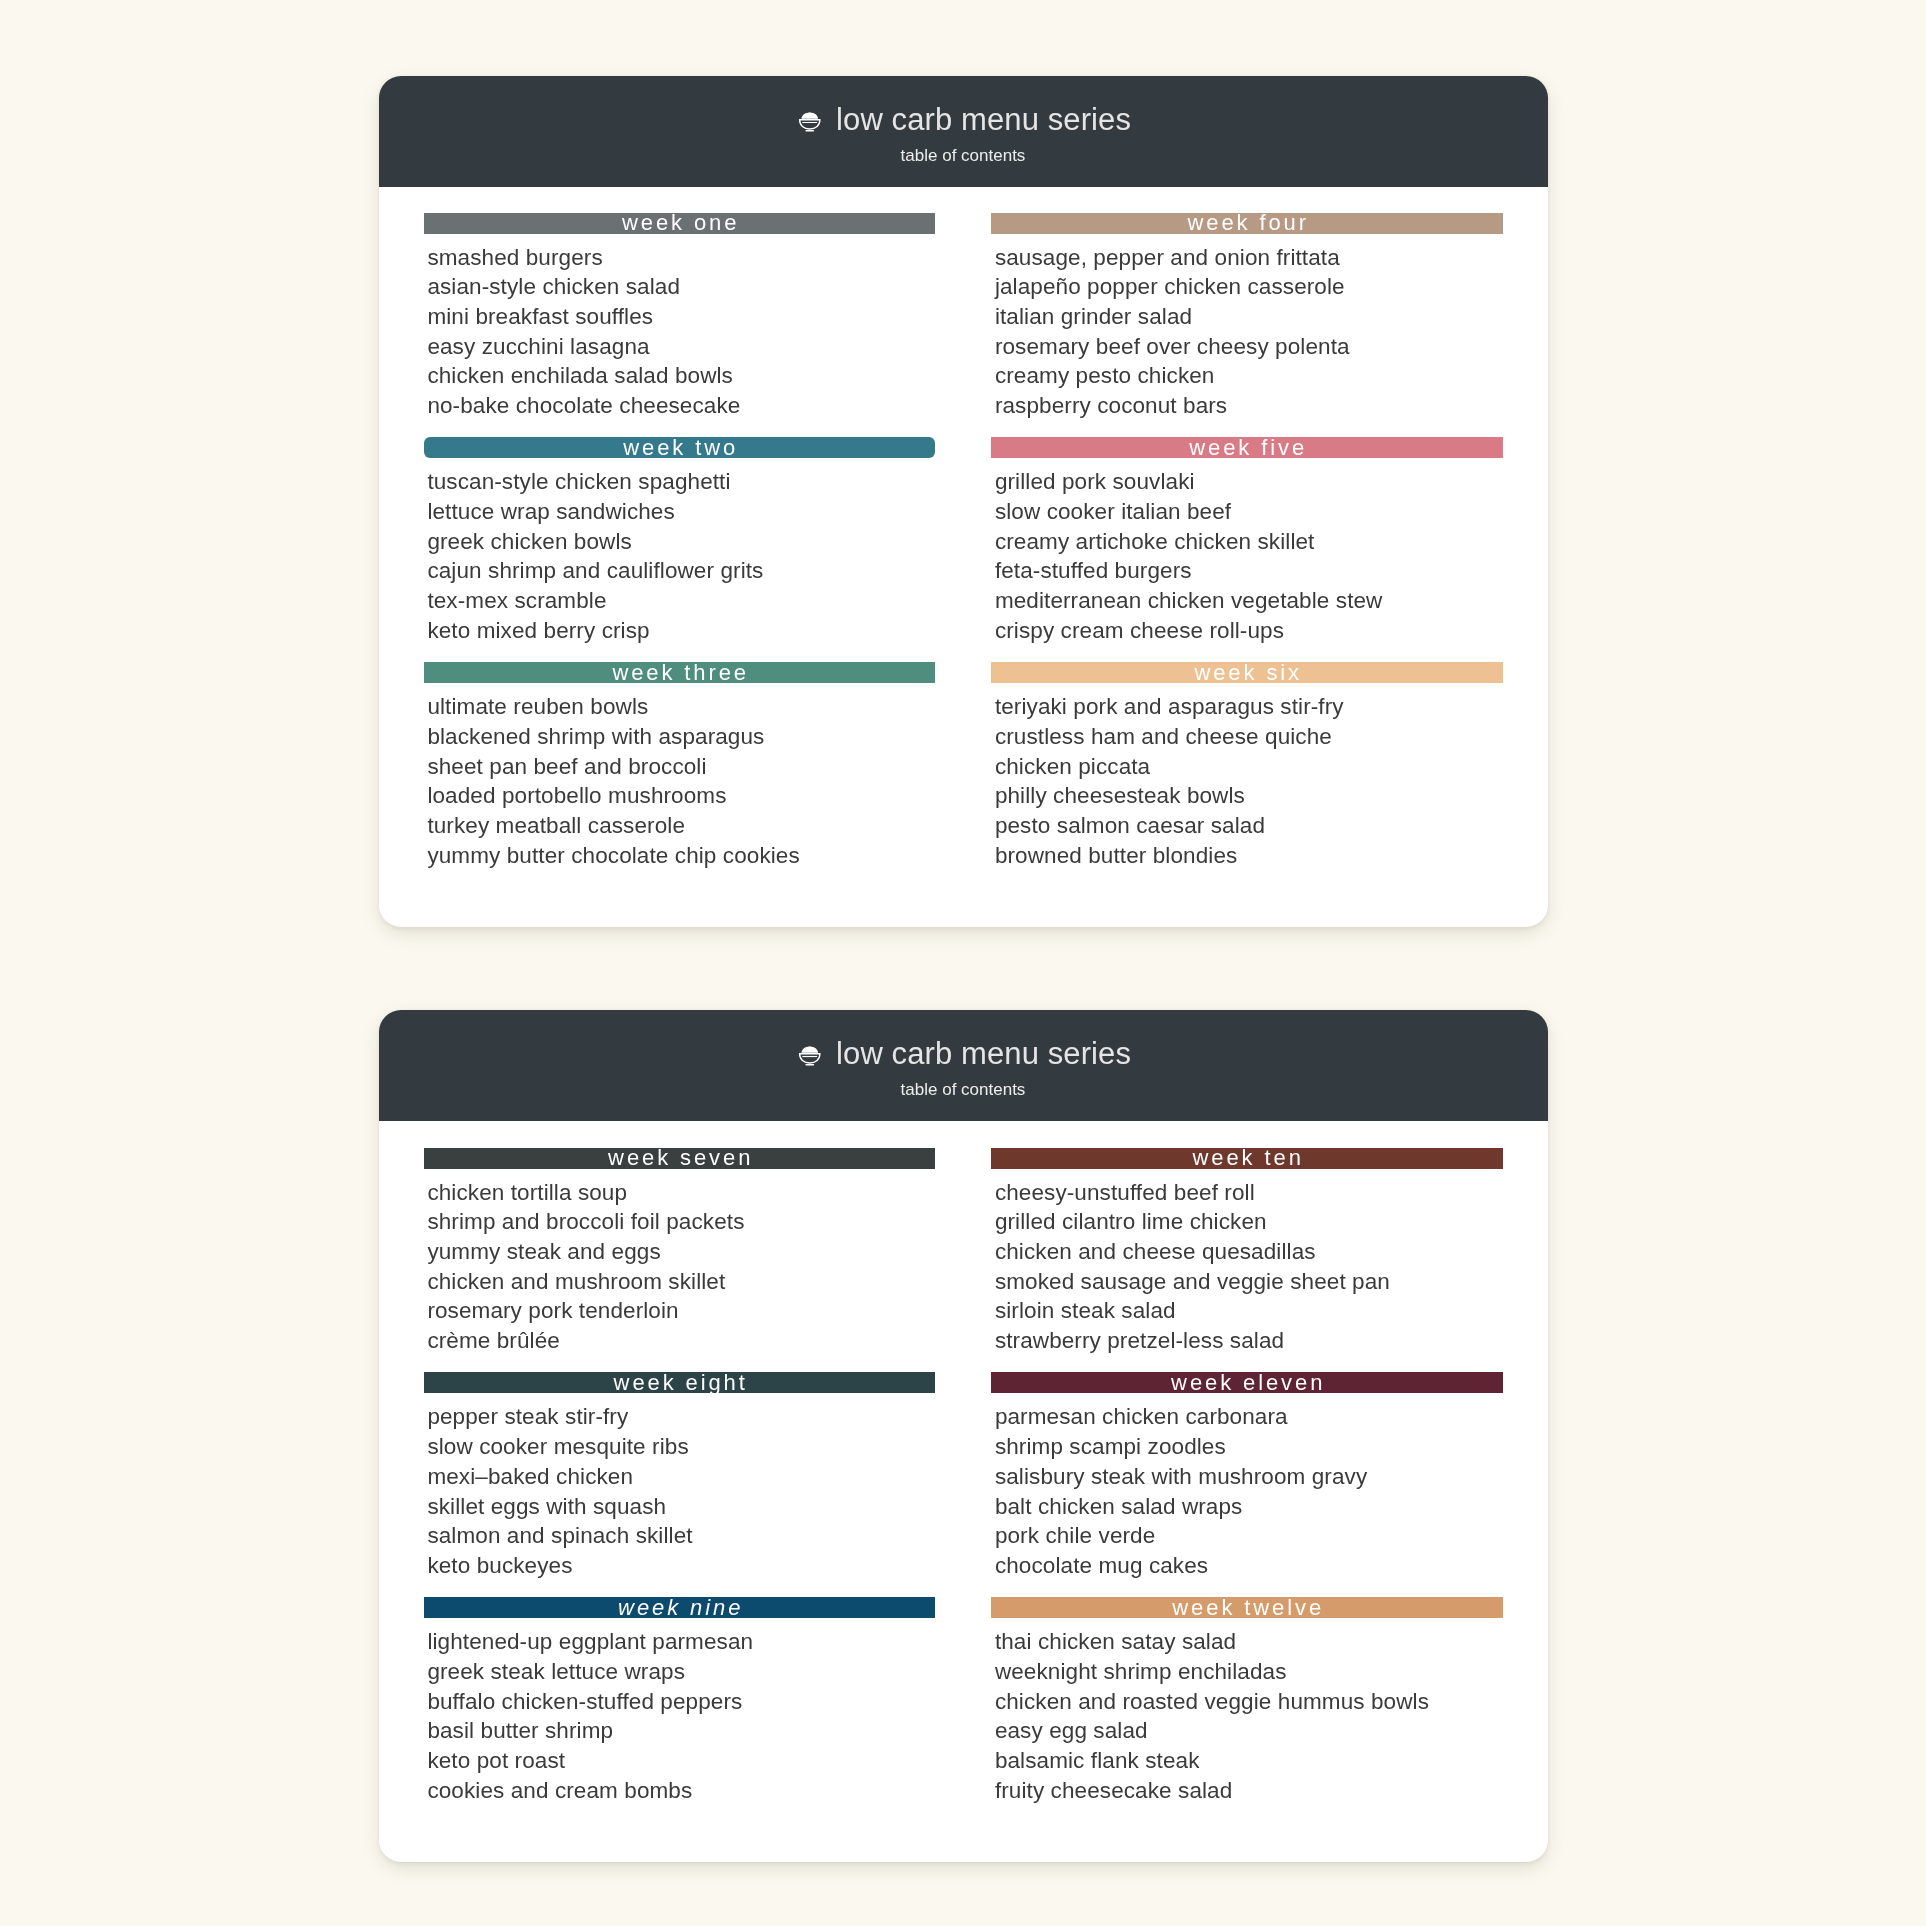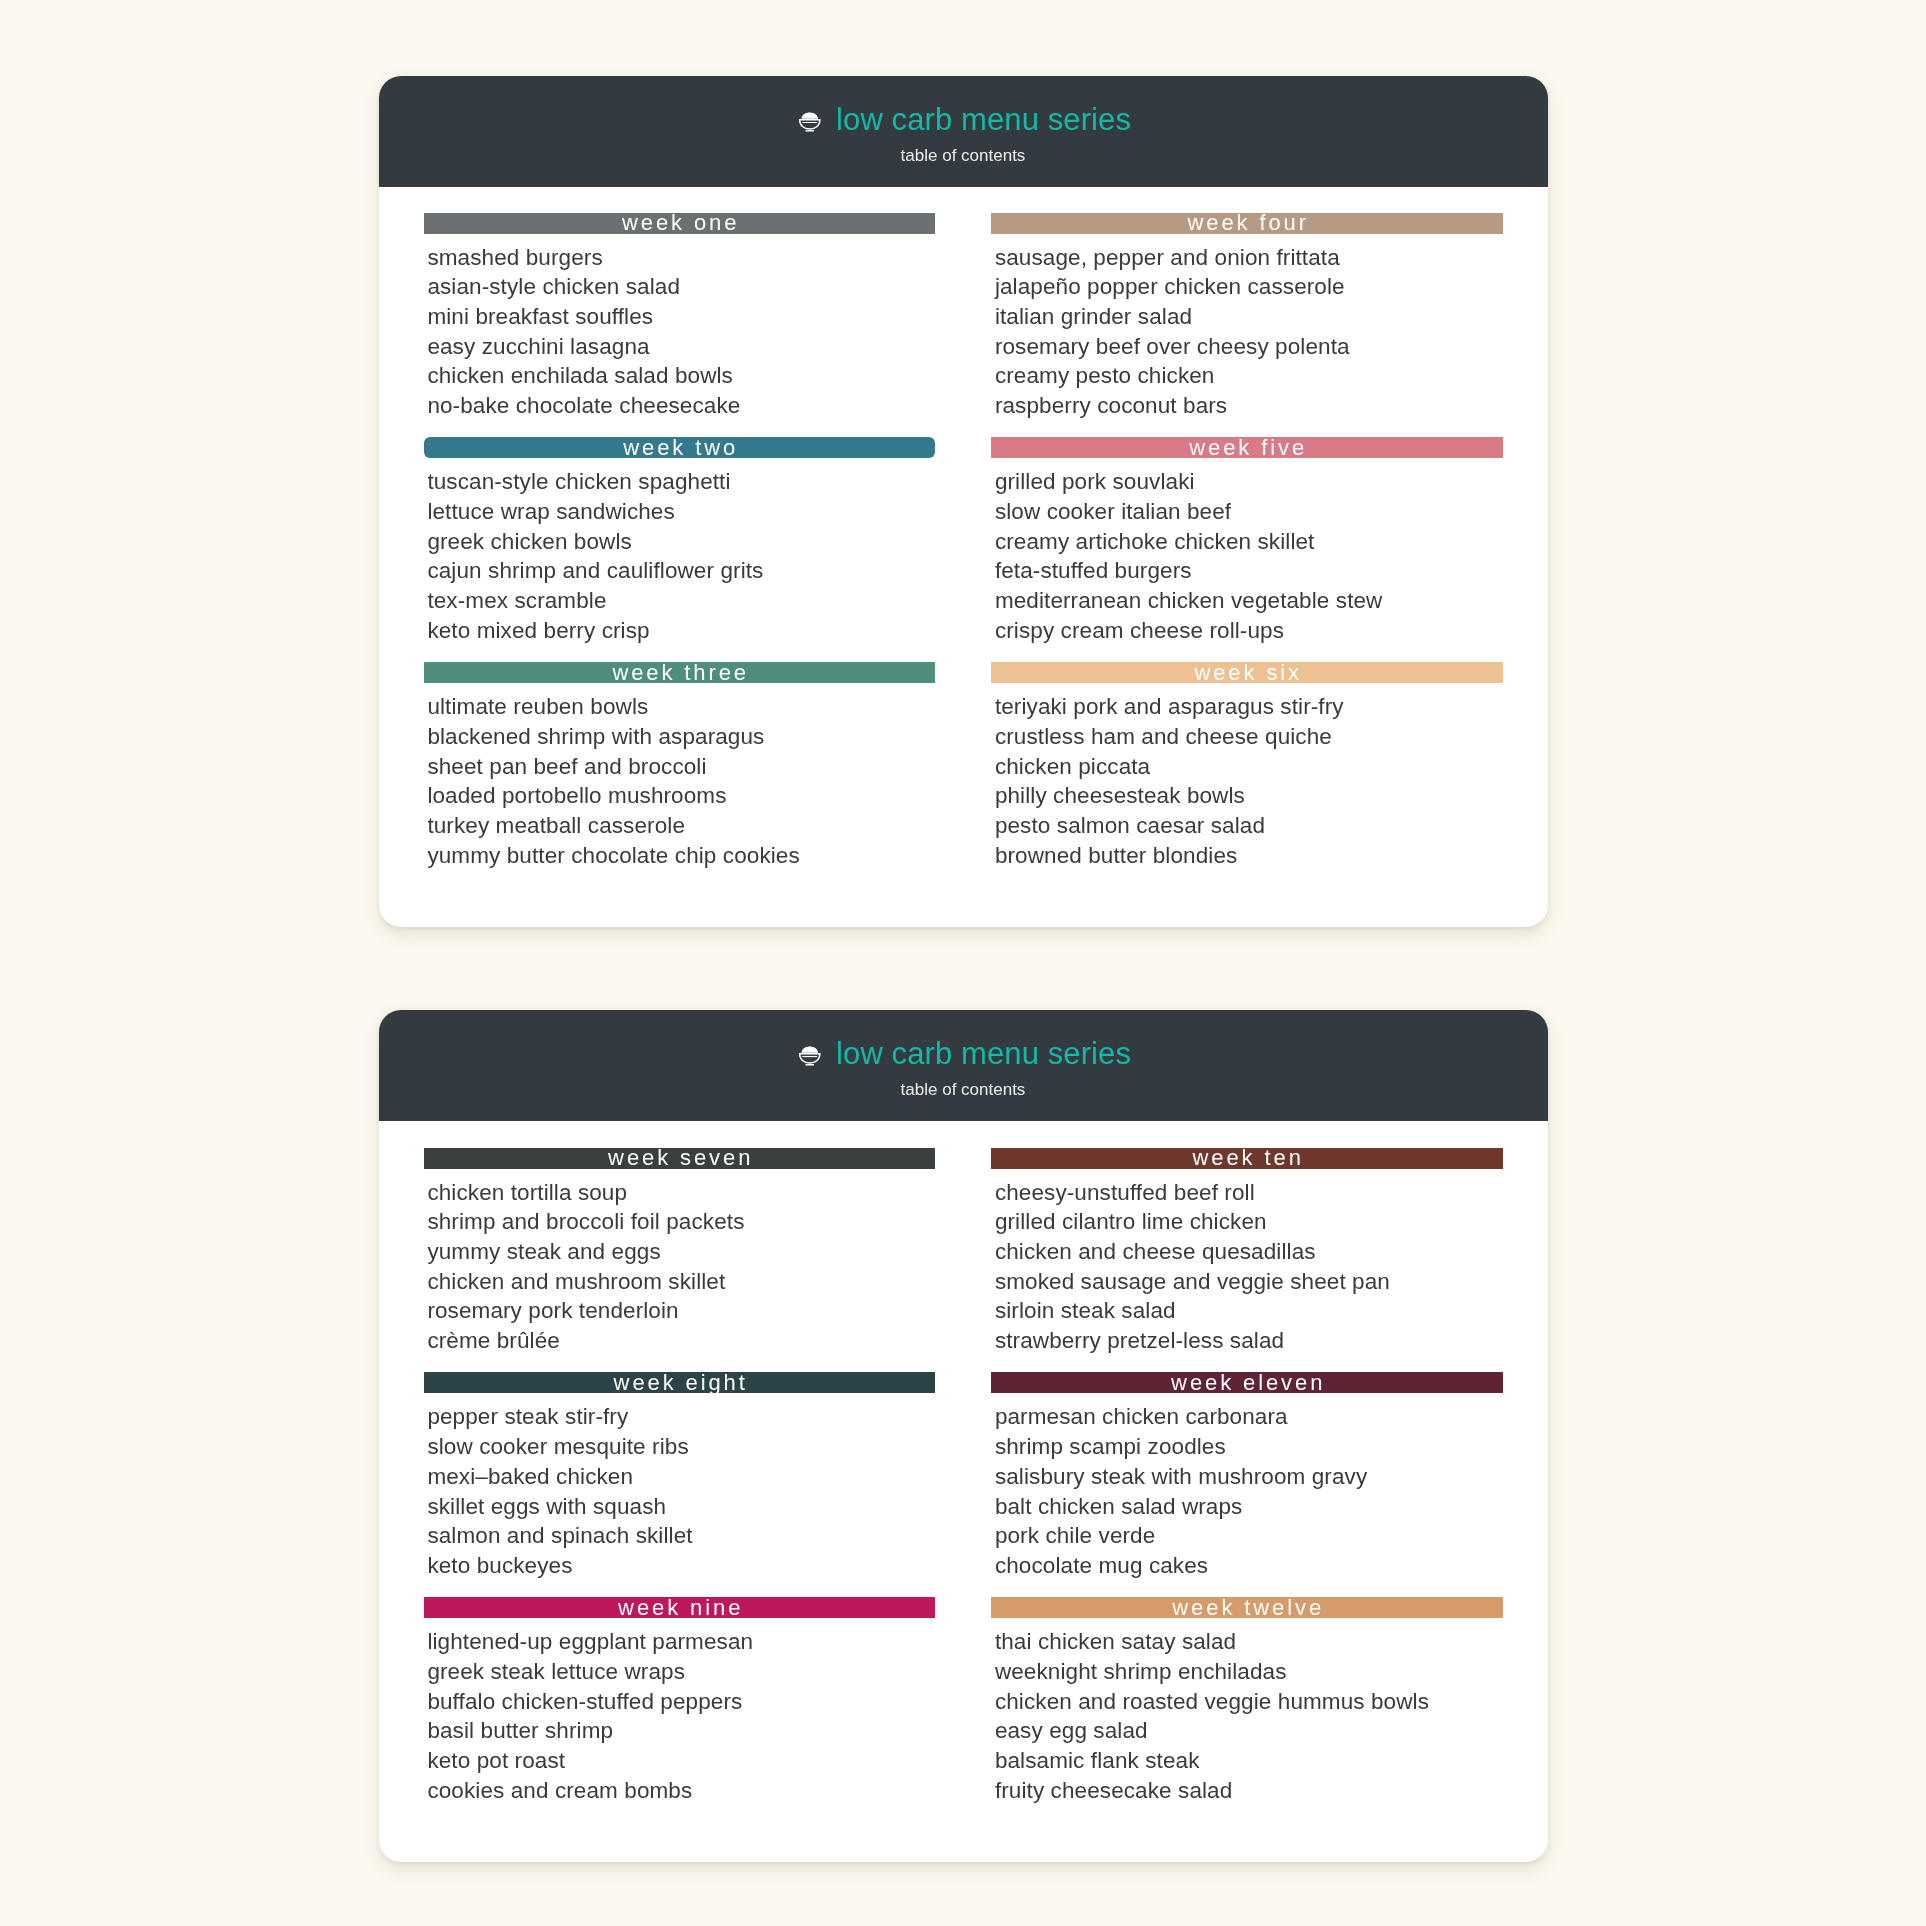--- a/index.html
+++ b/index.html
@@ -46,21 +46,21 @@
   }
 
   .bowl-icon {
     width: 29.5px;
     height: 29.5px;
     display: block;
     flex: none;
   }
 
   .brand-title {
-    color: #14b8a6;
+    color: #e5e5e5;
     font-size: 31px;
     font-weight: 400;
     letter-spacing: 0.1px;
     line-height: 1;
   }
 
   .brand-sub {
     color: #eceeea;
     font-size: 17px;
     font-weight: 400;
@@ -250,21 +250,21 @@
             <div class="recipe-list">
               <div class="recipe">pepper steak stir-fry</div>
               <div class="recipe">slow cooker mesquite ribs</div>
               <div class="recipe">mexi–baked chicken</div>
               <div class="recipe">skillet eggs with squash</div>
               <div class="recipe">salmon and spinach skillet</div>
               <div class="recipe">keto buckeyes</div>
             </div>
           </div>
           <div class="week-block">
-            <div class="week-bar" style="background: #be185d;">
+            <div class="week-bar" style="background: #0c4a6e; font-style: italic;">
               <span class="week-bar-label">week nine</span>
             </div>
             <div class="recipe-list">
               <div class="recipe">lightened-up eggplant parmesan</div>
               <div class="recipe">greek steak lettuce wraps</div>
               <div class="recipe">buffalo chicken-stuffed peppers</div>
               <div class="recipe">basil butter shrimp</div>
               <div class="recipe">keto pot roast</div>
               <div class="recipe">cookies and cream bombs</div>
             </div>

